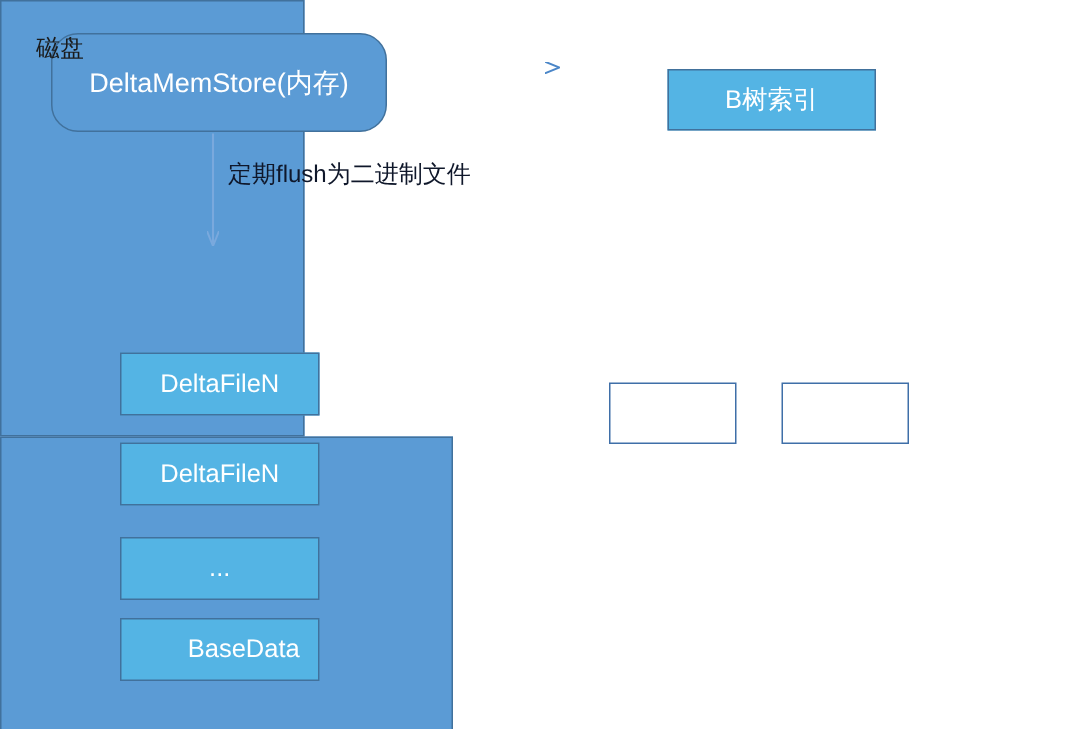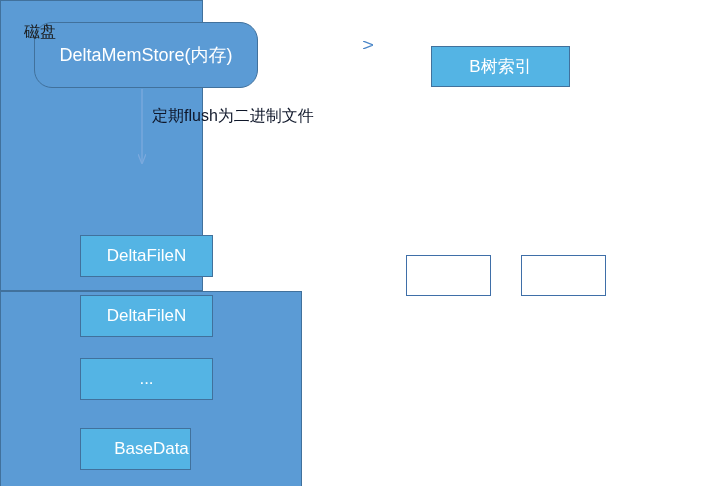--- a/index.html
+++ b/index.html
@@ -72,27 +72,27 @@
     left: 46px; top: 173px; width: 201px; height: 289px;
     display: block;
   }
   #disk-label {
     position: absolute;
     left: 24px; top: 22px;
   }
   #deltafile-1 { left: 80px; top: 235px; width: 133px; height: 42px; }
   #deltafile-2 { left: 80px; top: 295px; width: 133px; height: 42px; }
   #ellipsis-box { left: 80px; top: 358px; width: 133px; height: 42px; }
-  #basedata-box { left: 80px; top: 428px; width: 111px; height: 42px; padding-left: 32px; }
+  #basedata-box { left: 80px; top: 412px; width: 133px; height: 42px; padding-left: 32px; }
 
   #right-panel {
     left: 378px; top: 20px; width: 300px; height: 334px;
     display: block;
   }
-  #btree-box { left: 431px; top: 46px; width: 139px; height: 41px; }
+  #btree-box { left: 445px; top: 46px; width: 139px; height: 41px; }
   #changelist-title {
     position: absolute;
     left: 466px; top: 211px;
     width: 120px;
     text-align: center;
   }
   #change-1 { left: 406px; top: 255px; width: 85px; height: 41px; }
   #change-2 { left: 521px; top: 255px; width: 85px; height: 41px; }
 
   .arrow-svg {

